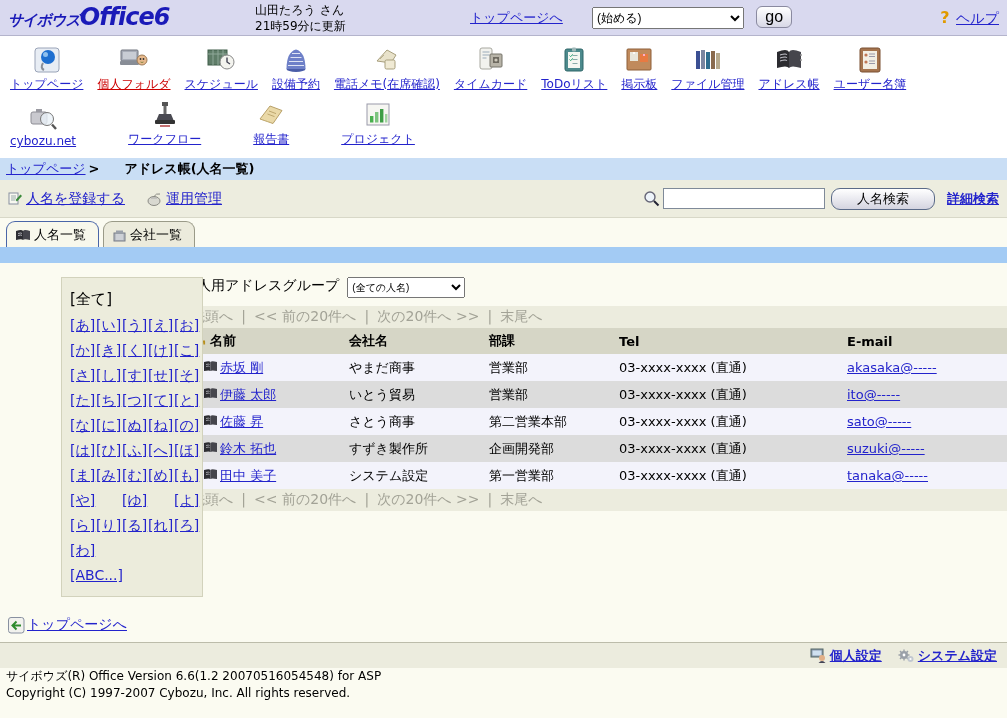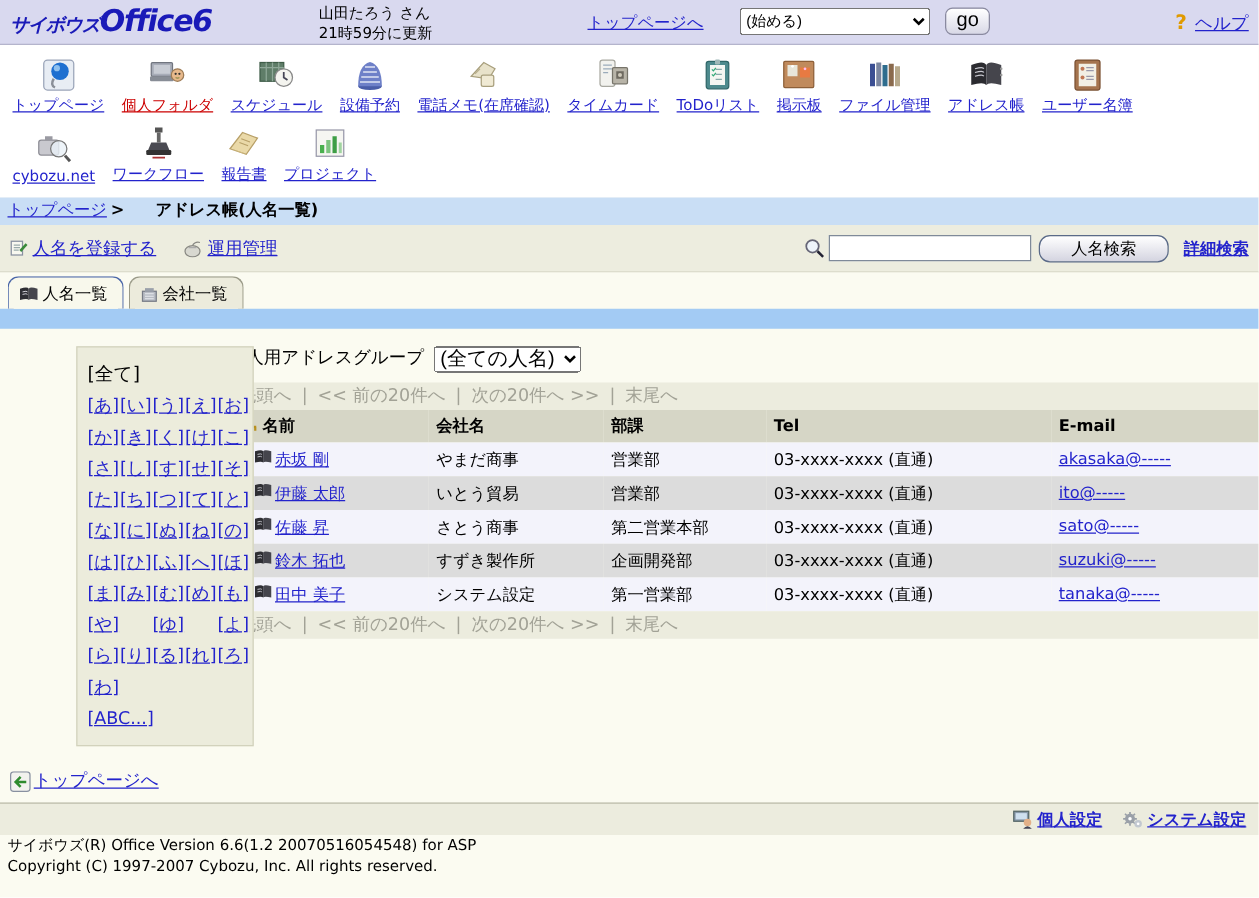--- a/index.html
+++ b/index.html
@@ -22,21 +22,21 @@
   .helpbox { position:absolute; right:8px; top:8px; font-size:14px; }
   .helpmark { color:#e09a00; font-weight:bold; font-size:16px; margin-right:2px; }
 
   
   .iconarea { background:#fff; padding:6px 4px 2px 10px; height:122px; }
   .iconrow { display:flex; align-items:flex-end; }
   .tool { display:flex; flex-direction:column; align-items:center; margin-right:14px; cursor:pointer; }
   .tool .ticon { height:32px; display:flex; align-items:flex-end; justify-content:center; }
   .tool .tlabel { font-size:12px; margin-top:2px; white-space:nowrap; }
   .tool .tlabel.red a { color:#cc0000; }
-  .iconrow.second { margin-top:4px; }
+  .iconrow.second { margin-top:4px;gap:38px; }
 
   
   .breadcrumb { height:22px; line-height:22px; background:#c9def5; padding-left:6px; font-size:13px; }
   .breadcrumb b { margin-left:22px; }
   .breadcrumb .sep { margin:0 3px; font-weight:bold; }
 
   
   .actionbar { height:38px; background:#ededdf; border-bottom:1px solid #d8d8c8; display:flex; align-items:center; padding:0 8px; }
   .act { display:flex; align-items:center; margin-right:22px; font-size:14px; }
   .act svg { margin-right:3px; }
@@ -55,21 +55,21 @@
   
   .content { position:relative; height:345px; }
   .sidebar { position:absolute; left:30px; top:14px; width:142px; background:#ececdc; border:1px solid #d2d2bc; padding:12px 4px 8px 8px; font-size:14px;margin-left:31px; }
   .kana-title { font-size:15px; margin-bottom:4px; }
   .kana-row { line-height:25px; white-space:nowrap; }
   .kana-row a, .kana-row .gap { display:inline-block; width:26px; }
   .kana-abc { line-height:25px; }
 
   .main { margin-left:183px; padding-top:14px; }
   .grouprow { font-size:14px; margin-bottom:8px; display:flex; align-items:flex-start; }
-  .grouprow select { margin-left:8px; width:118px; height:21px; font-size:16px; }
+  .grouprow select { margin-left:8px; width:118px; height:21px; font-size:10px; }
   .pager { background:#ececde; color:#a2a296; font-size:14px; padding:2px 4px; }
   .pager span { margin:0 4px; }
 
   table.people { width:100%; border-collapse:collapse; font-size:13px; }
   table.people th { background:#d6d6c6; text-align:left; font-weight:bold; padding:4px 6px; height:26px; white-space:nowrap; }
   table.people td { padding:3px 6px; height:27px; white-space:nowrap; }
   tr.light { background:#f3f3fb; }
   tr.alt   { background:#dcdcdc; }
   .namecell { display:flex; align-items:center; }
   .namecell svg { margin:0 2px 0 14px; }

